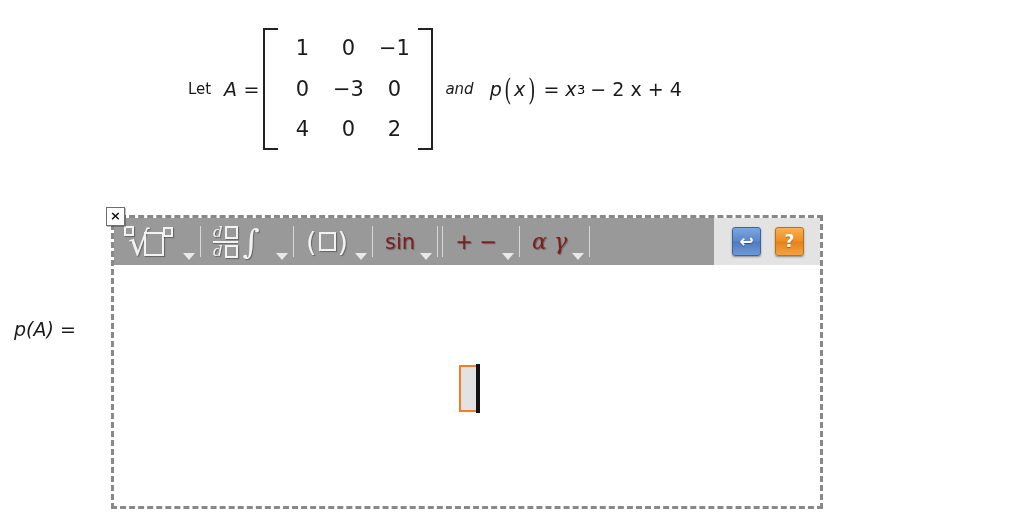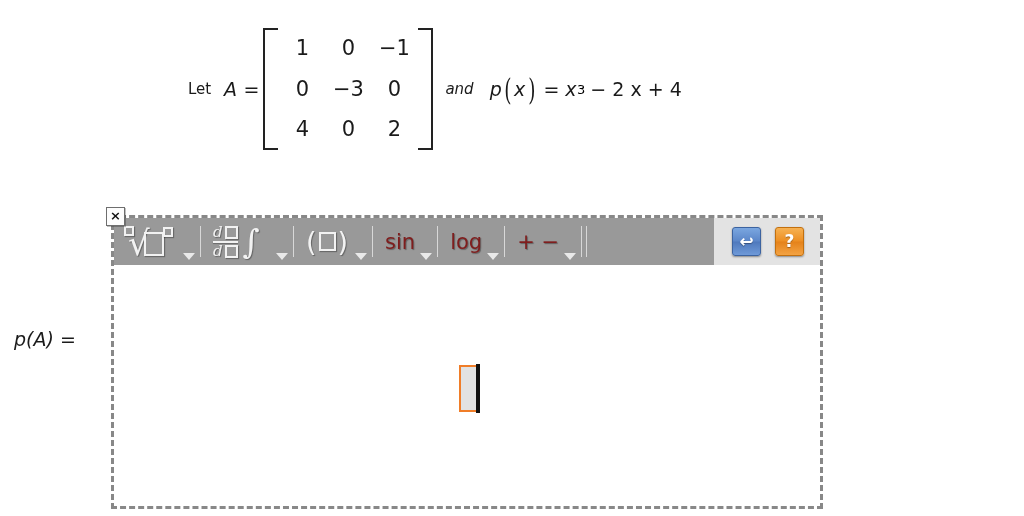--- a/index.html
+++ b/index.html
@@ -105,21 +105,21 @@
   #answer-row {
     position: absolute;
     left: 0;
     top: 210px;
     width: 1024px;
     height: 300px;
   }
   #answer-label {
     position: absolute;
     left: 14px;
-    top: 118px;
+    top: 108px;
     font-family: "DejaVu Sans", sans-serif;
     font-size: 19px;
     font-style: italic;
     color: #1a1a1a;
     white-space: pre;
   }
 
   
   #math-editor {
     position: absolute;
@@ -444,32 +444,32 @@
         <span class="tool-caret"></span>
       </div>
       <div class="tool-sep"></div>
 
       <div class="tool-group">
         <span class="tool-label">sin</span>
         <span class="tool-caret"></span>
       </div>
       <div class="tool-sep"></div>
 
-      <div class="tool-group">
-        <span class="tool-label">log</span>
-        <span class="tool-caret"></span>
-      </div>
       <div class="tool-sep"></div>
 
       <div class="tool-group">
         <span class="tool-label">+ −</span>
         <span class="tool-caret"></span>
       </div>
       <div class="tool-sep"></div>
 
+      <div class="tool-group">
+        <span class="tool-label greek">α γ</span>
+        <span class="tool-caret"></span>
+      </div>
       <div class="tool-sep"></div>
 
       <div id="toolbar-actions">
         <div class="act-btn undo">
           <span class="act-glyph">↩</span>
         </div>
         <div class="act-btn help">
           <span class="act-glyph">?</span>
         </div>
       </div>

